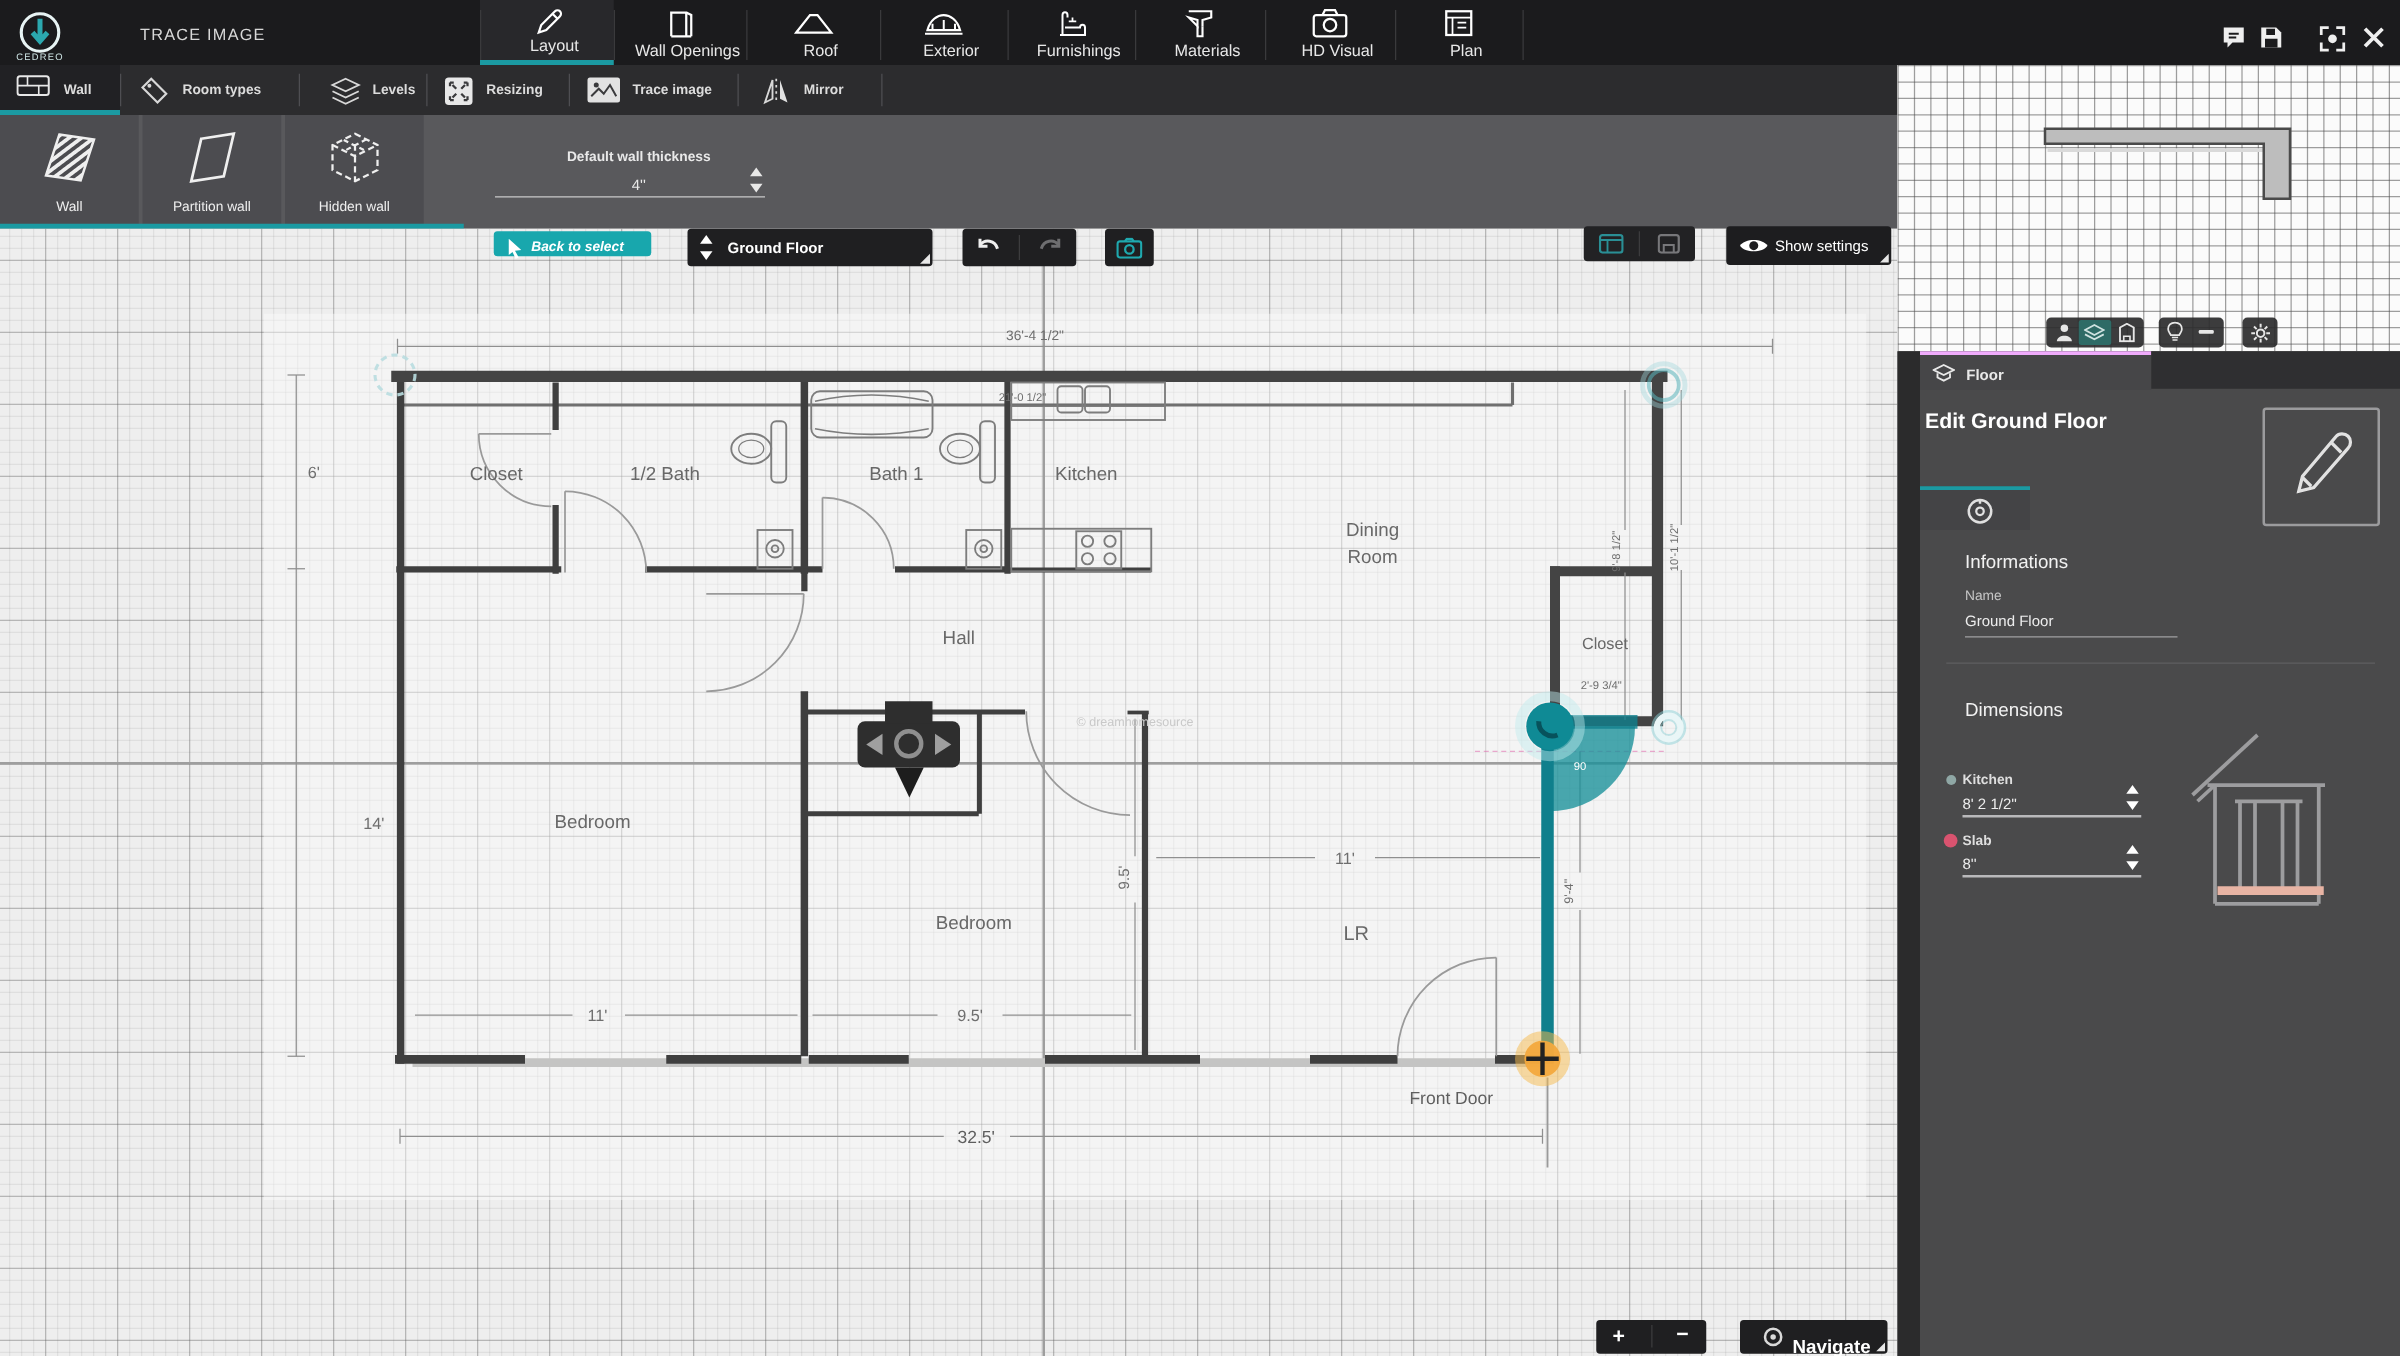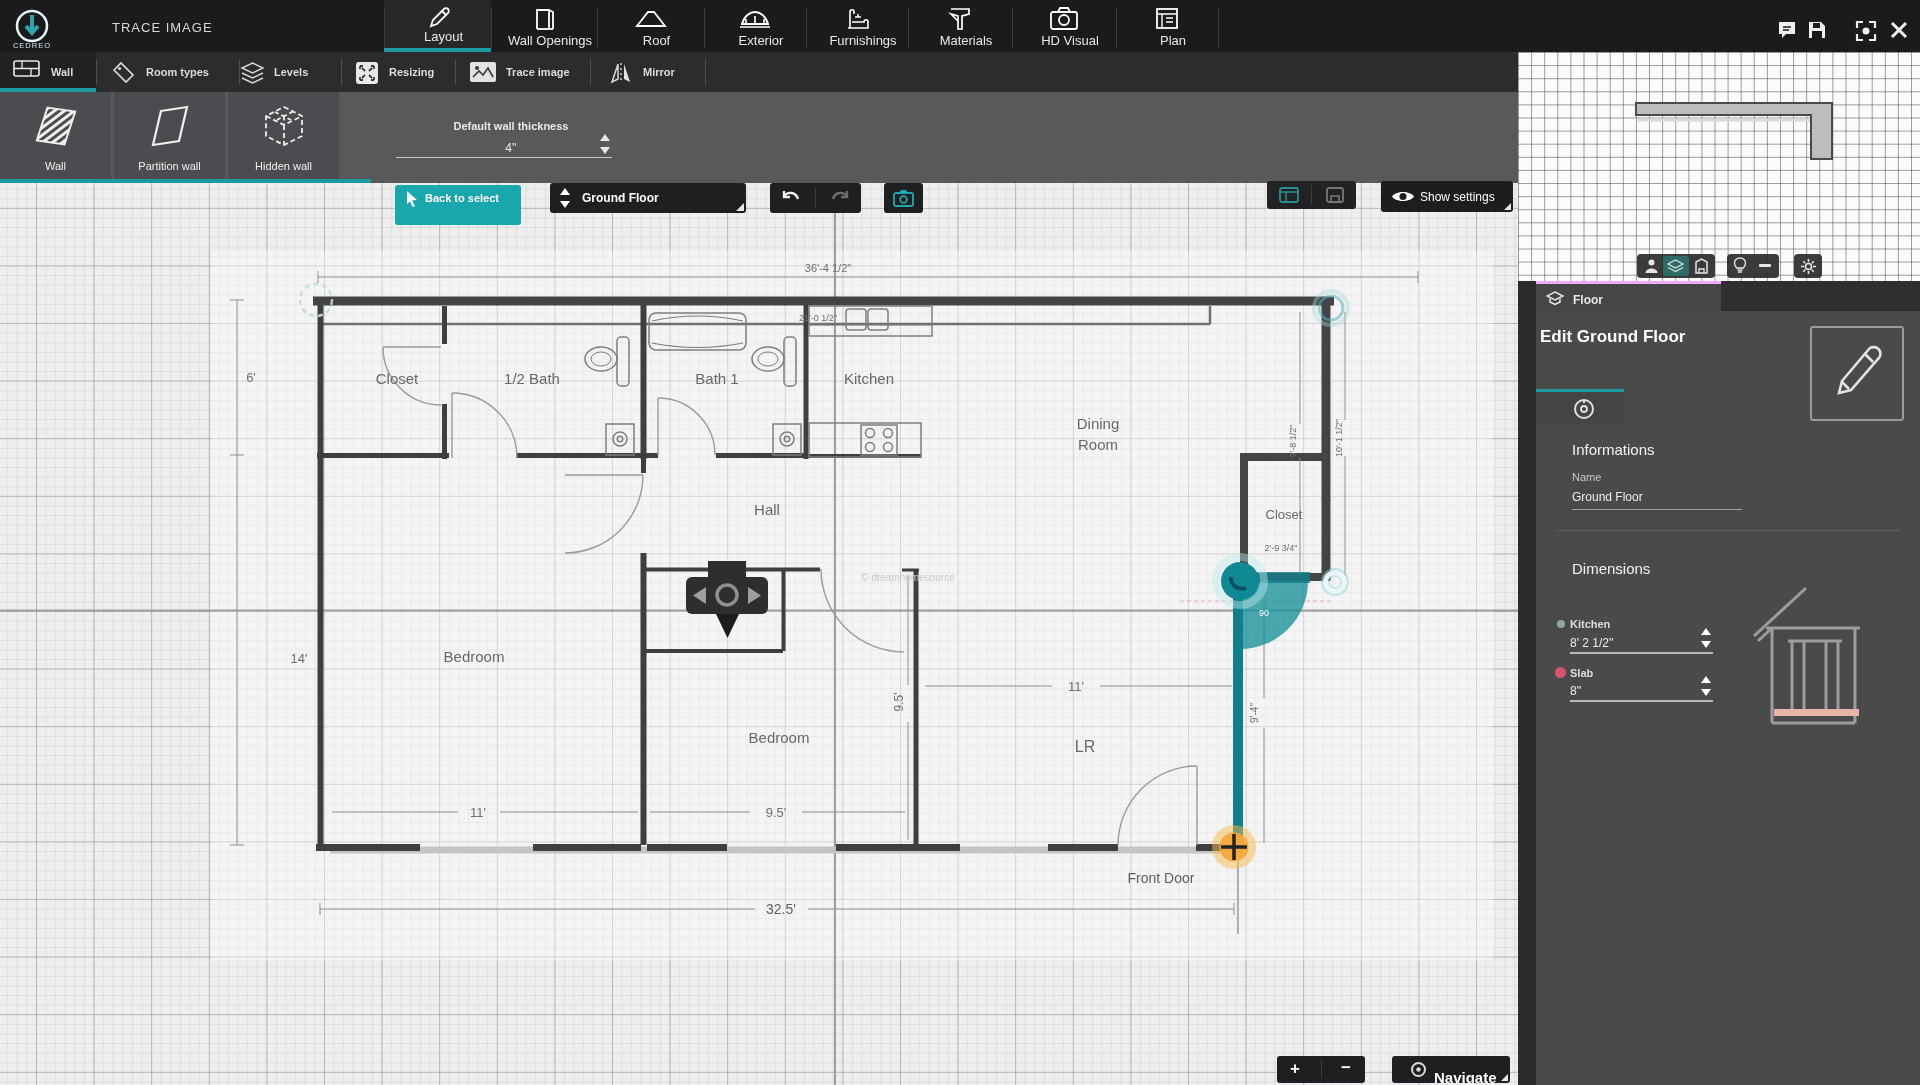--- a/index.html
+++ b/index.html
@@ -145,21 +145,21 @@
       </svg>
     <span style="left:51px">Wall</span>
   </div>
   <div class="tab" style="left:97px;width:142px;">
     <svg style="left:14px" width="26" height="26" viewBox="0 0 26 26">
         <path d="M3 10 L10 3 L22 15 L15 22 Z" fill="none" stroke="#d8d8d8" stroke-width="1.7"></path>
         <circle cx="8.5" cy="8.5" r="1.6" fill="#d8d8d8"></circle>
       </svg>
     <span style="left:49px">Room types</span>
   </div>
-  <div class="tab" style="left:230px;width:101px;">
+  <div class="tab" style="left:254px;width:101px;">
     <svg style="left:9px" width="27" height="27" viewBox="0 0 27 27">
         <path d="M13.5 3 L24 8 L13.5 13 L3 8 Z" fill="none" stroke="#d8d8d8" stroke-width="1.5"></path>
         <path d="M3 13 L13.5 18 L24 13 M3 18 L13.5 23 L24 18" fill="none" stroke="#d8d8d8" stroke-width="1.5"></path>
       </svg>
     <span style="left:44px">Levels</span>
   </div>
   <div class="tab" style="left:342px;width:113px;">
     <svg style="left:12px" width="26" height="26" viewBox="0 0 26 26">
         <rect x="2" y="2" width="22" height="22" rx="3" fill="#e8e8e8"></rect>
         <path d="M8 8 L11 11 M18 8 L15 11 M8 18 L11 15 M18 18 L15 15 M6 6 l3 0 M6 6 l0 3 M20 6 l-3 0 M20 6 l0 3 M6 20 l3 0 M6 20 l0 -3 M20 20 l-3 0 M20 20 l0 -3" stroke="#3a3a3c" stroke-width="1.8"></path>
@@ -681,21 +681,21 @@
         <circle cx="1335" cy="582" r="9.5" fill="none" stroke="#e9f6f7" stroke-width="5"></circle>
         <circle cx="1335" cy="582" r="13" fill="none" stroke="rgba(140,210,215,0.5)" stroke-width="2"></circle>
         <circle cx="1335" cy="582" r="6" fill="none" stroke="rgba(140,210,215,0.5)" stroke-width="1.5"></circle>
         <circle cx="316" cy="300" r="16" fill="none" stroke="#b9dde0" stroke-width="2.5" stroke-dasharray="5 4" opacity="0.9"></circle>
         <circle cx="1331" cy="308" r="12" fill="none" stroke="rgba(90,180,188,0.55)" stroke-width="3"></circle>
         <circle cx="1331" cy="308" r="17" fill="none" stroke="rgba(160,215,220,0.4)" stroke-width="4"></circle>
       </g>
     </svg>
 </div>
 
-<div class="fbtn" style="left:395px;top:185px;width:126px;height:40px;background:#18a7ad;">
+<div class="fbtn" style="left:395px;top:185px;width:126px;height:20px;background:#18a7ad;font-style:italic;">
   <svg style="position:absolute;left:9px;top:5px" width="16" height="18" viewBox="0 0 16 18">
       <path d="M3 1 L13 10 L8 10.5 L11 16 L8.5 17 L6 11.5 L3 14 Z" fill="#fff"></path>
     </svg>
   <div style="position:absolute;left:30px;top:7px;font-size:11px;font-weight:bold;">Back to select</div>
 </div>
 <div class="fbtn" style="left:550px;top:183px;width:196px;height:30px;background:#1f1f21;">
   <div class="spin" style="left:10px;top:5px">
       <div class="up" style="border-bottom-color:#fff"></div>
       <div class="dn" style="border-top-color:#fff"></div>
     </div>

